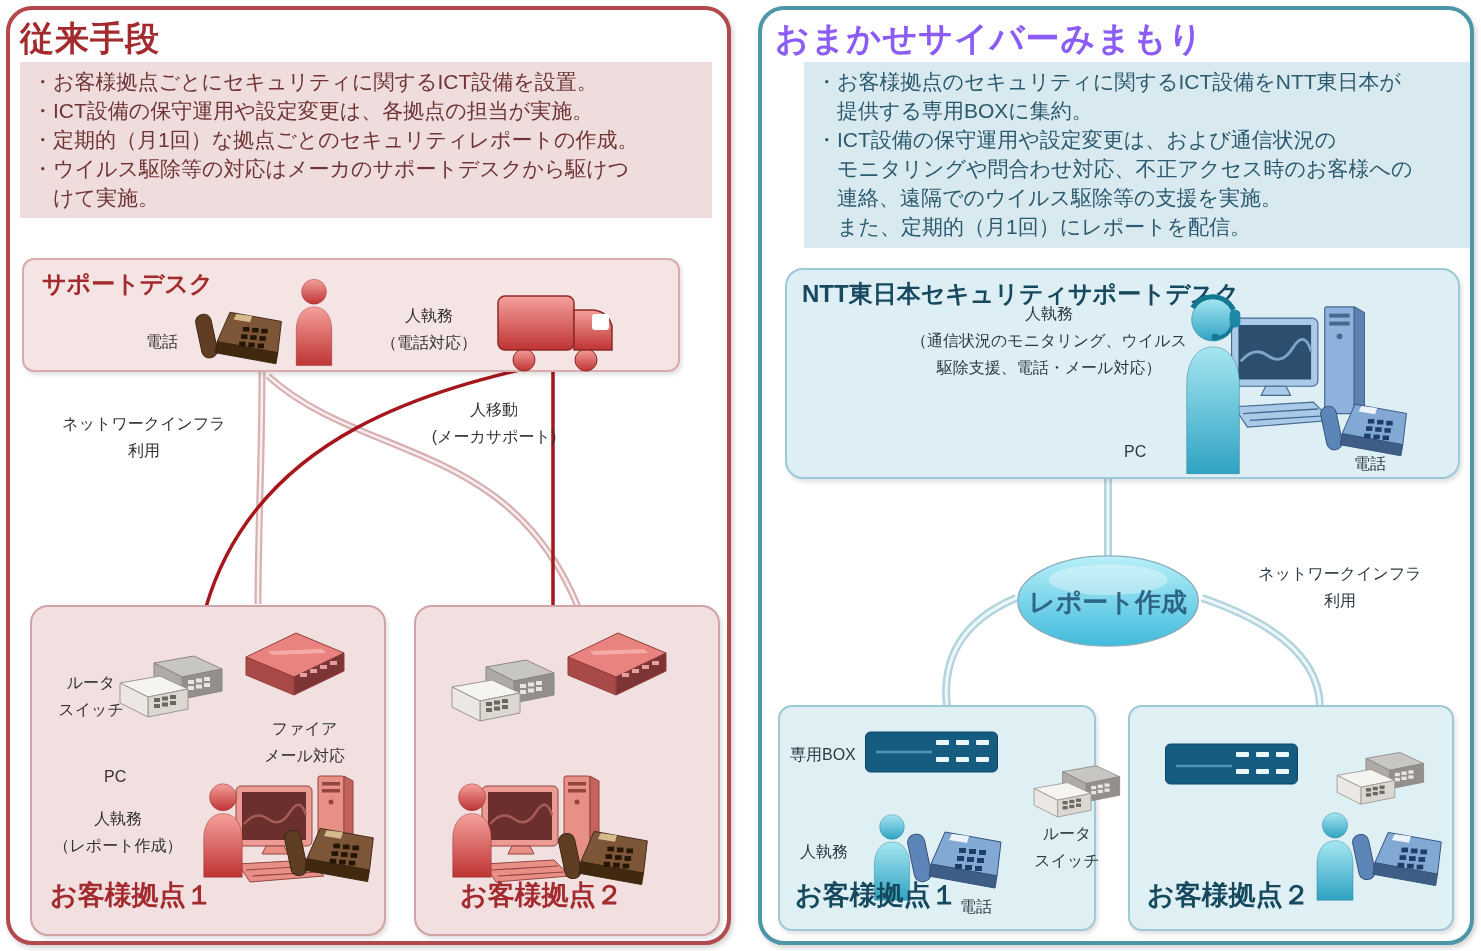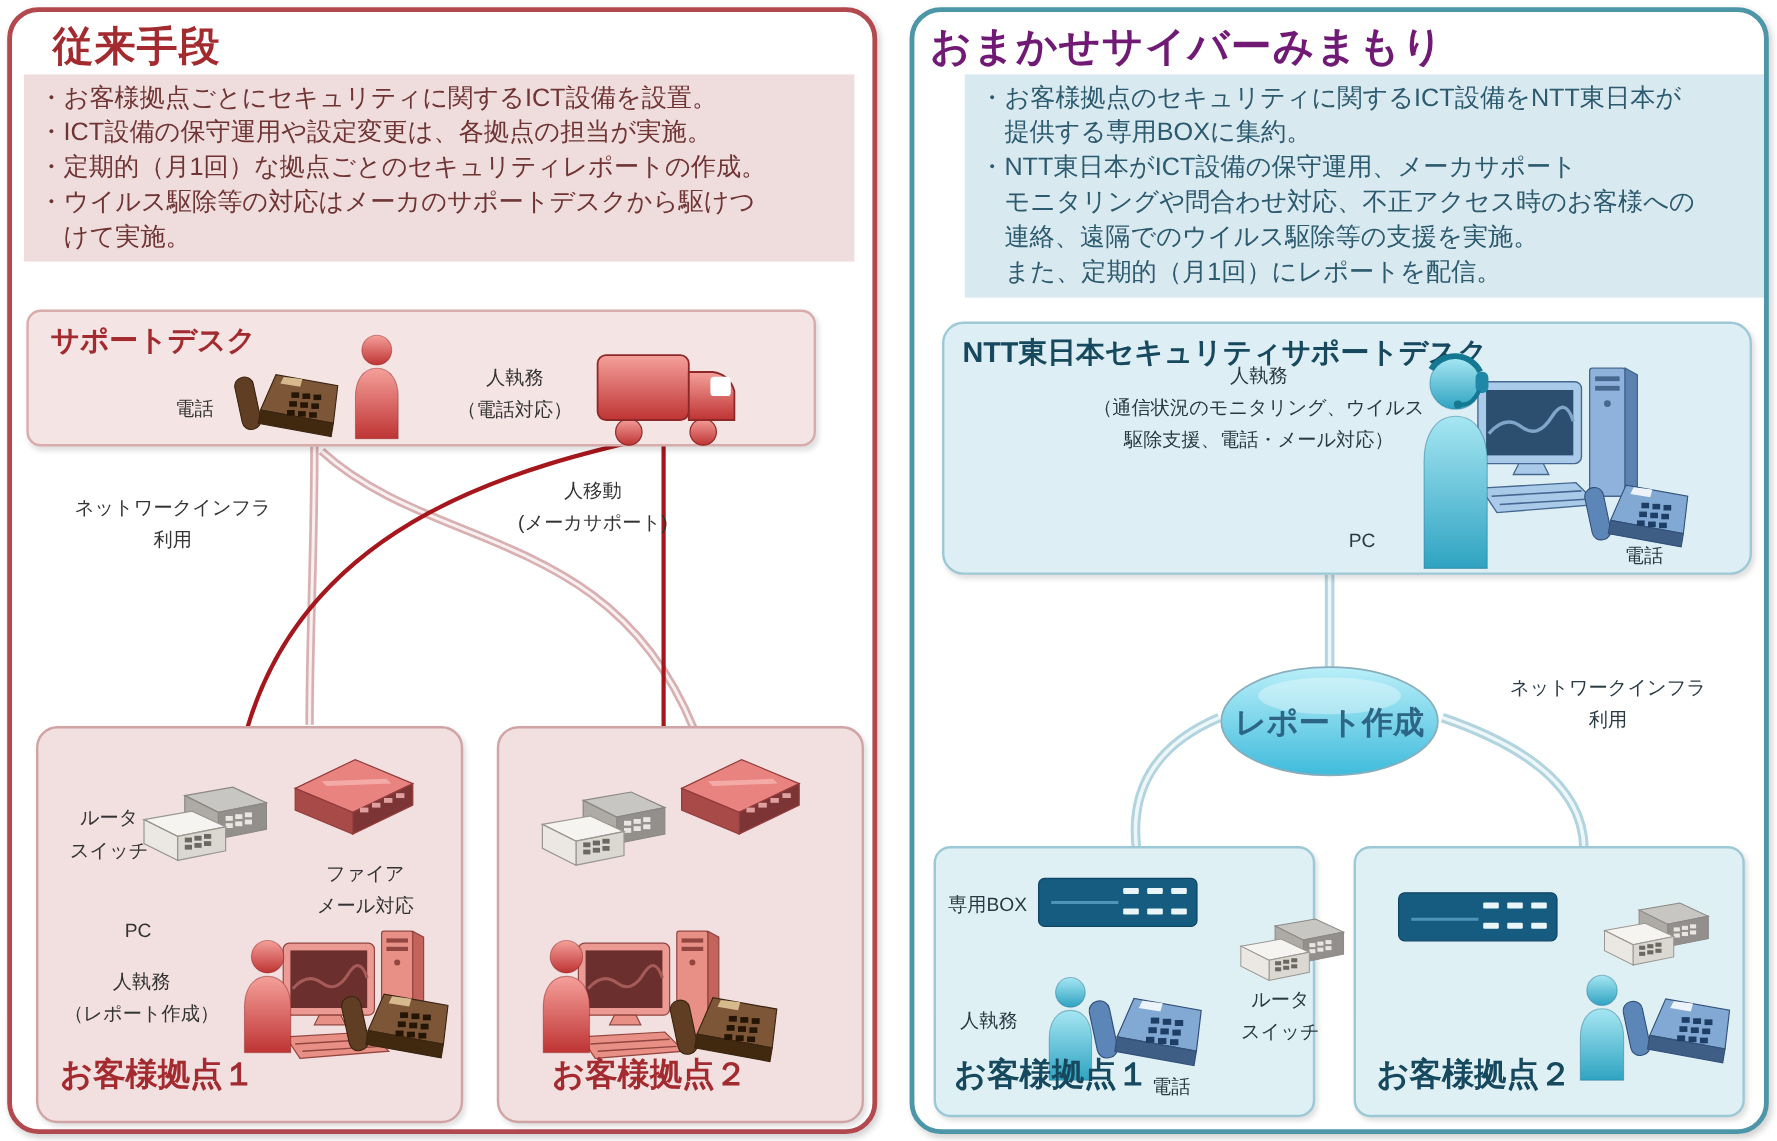--- a/index.html
+++ b/index.html
@@ -37,21 +37,21 @@
       </linearGradient>
       <linearGradient id="gE" x1="0" y1="0" x2="0" y2="1">
         <stop offset="0" stop-color="#B9EFF9"></stop>
           <stop offset="1" stop-color="#3FBBDC"></stop>
       </linearGradient>
     </defs>
   </svg>
 
   <div id="left-panel" class="panel">
 
-    <div class="abs big-title" style="left:10px;top:6px;color:#A32A2E;margin-left:24px;">従来手段</div>
+    <div class="abs big-title" style="left:10px;top:6px;color:#A32A2E;">従来手段</div>
 
     <div class="abs summary" style="left:10px;top:52px;width:692px;height:156px;background:#EFDCDC;color:#6F3434;">
         <div>・お客様拠点ごとにセキュリティに関するICT設備を設置。</div>
         <div>・ICT設備の保守運用や設定変更は、各拠点の担当が実施。</div>
         <div>・定期的（月1回）な拠点ごとのセキュリティレポートの作成。</div>
         <div>・ウイルス駆除等の対応はメーカのサポートデスクから駆けつ</div>
         <div>　けて実施。</div>
       </div>
 
     <svg class="abs wires" width="717" height="931" viewBox="0 0 717 931">
@@ -270,26 +270,26 @@
             <rect x="68" y="48" width="7" height="5"></rect>
         </g>
       </svg>
 
       <div class="abs bt" style="left:44px;top:270px;font-size:27px;color:#A32A2E;">お客様拠点２</div>
     </div>
   </div>
 
   <div id="right-panel" class="panel">
 
-    <div class="abs big-title" style="left:13px;top:6px;color:#701a75;font-family:Liberation Mono, monospace;">おまかせサイバーみまもり</div>
+    <div class="abs big-title" style="left:13px;top:6px;color:#8b5cf6;font-family:Liberation Mono, monospace;">おまかせサイバーみまもり</div>
 
     <div class="abs summary" style="left:13px;top:52px;width:666px;height:186px;background:#D9E9F0;color:#2C5A6E;margin-left:29px;">
         <div>・お客様拠点のセキュリティに関するICT設備をNTT東日本が</div>
         <div>　提供する専用BOXに集約。</div>
-        <div>・NTT東日本がICT設備の保守運用、メーカサポート</div>
+        <div>・ICT設備の保守運用や設定変更は、および通信状況の</div>
         <div>　モニタリングや問合わせ対応、不正アクセス時のお客様への</div>
         <div>　連絡、遠隔でのウイルス駆除等の支援を実施。</div>
         <div>　また、定期的（月1回）にレポートを配信。</div>
       </div>
 
     <svg class="abs wires" width="708" height="931" viewBox="0 0 708 931">
       <path d="M 346,469 L 346,550" stroke="#B2D4DE" stroke-width="8" fill="none"></path>
       <path d="M 346,469 L 346,550" stroke="#EDF6F8" stroke-width="3" fill="none"></path>
       <path d="M 254,588 C 198,612 180,650 185,696" stroke="#B2D4DE" stroke-width="8" fill="none"></path>
       <path d="M 254,588 C 198,612 180,650 185,696" stroke="#EDF6F8" stroke-width="3" fill="none"></path>

